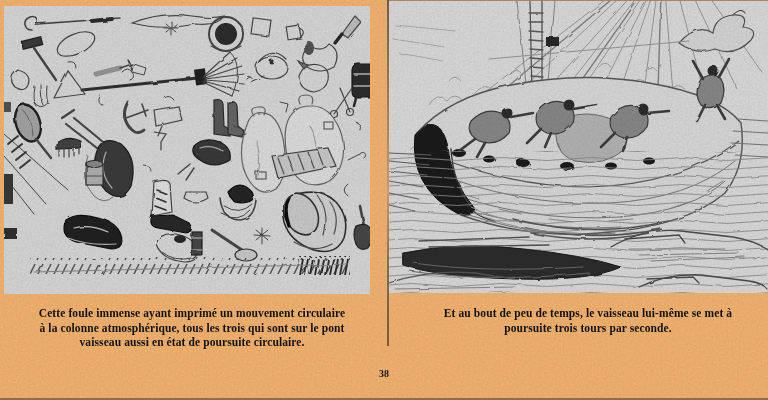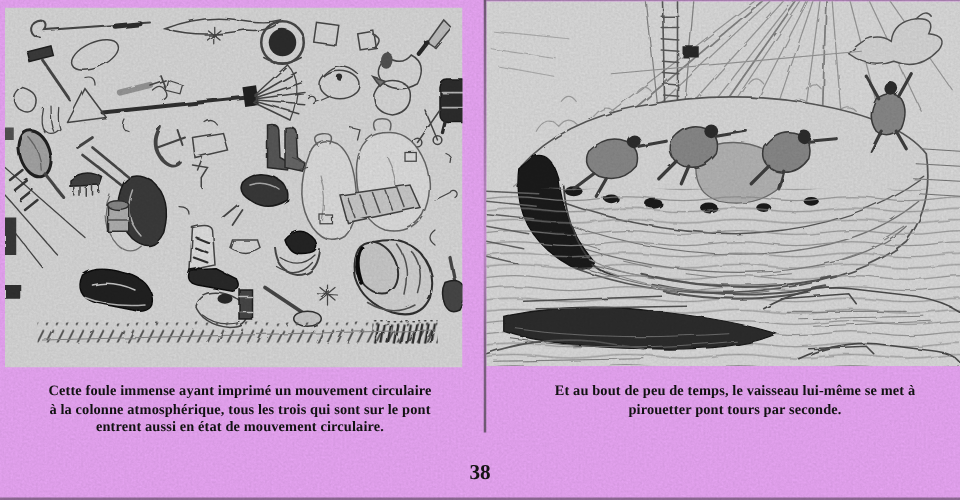--- a/index.html
+++ b/index.html
@@ -1,18 +1,18 @@
 <!DOCTYPE html>
 <html><head>
 <meta charset="utf-8">
 <style>
   html,body{margin:0;padding:0;}
   .page{
     position:relative; width:768px; height:400px; overflow:hidden;
-    background:#f0abfc;
+    background:#fdba74;
     font-family:"Liberation Serif", serif;
   }
   .page::after{
     content:""; position:absolute; left:0; right:0; bottom:0; height:2px;
     background:rgba(35,35,35,.45); pointer-events:none;
   }
   .panel{ position:absolute; }
   #left-panel{ left:4px; top:6px; width:366px; height:288px; }
   #right-panel{ left:389px; top:0; width:379px; height:292px; border-top:1px solid rgba(70,70,70,.35); }
   .panel svg{ display:block; width:100%; height:100%; }
@@ -25,21 +25,21 @@
   }
   .caption{
     position:absolute; top:306px; width:352px;
     font-weight:700; font-size:11.5px; line-height:14.6px;
     color:#141414; text-align:center; letter-spacing:.1px;
   }
   #caption-left{ left:16px; }
   #caption-right{ left:412px; }
   .page-number{
     position:absolute; left:349px; top:368px; width:70px;
-    text-align:center; font-weight:700; font-size:17px; color:#161616;
+    text-align:center; font-weight:700; font-size:10px; color:#161616;
   }
   .grain{
     position:absolute; inset:0; pointer-events:none;
   }
 </style>
 </head>
 <body>
 
 <div class="page">
 
@@ -364,25 +364,25 @@
         </g>
       </g>
     </svg>
   </div>
 
   <div class="divider"></div>
 
   <div class="caption" id="caption-left">
     <div>Cette foule immense ayant imprimé un mouvement circulaire</div>
     <div>à la colonne atmosphérique, tous les trois qui sont sur le pont</div>
-    <div>entrent aussi en état de mouvement circulaire.</div>
+    <div>vaisseau aussi en état de poursuite circulaire.</div>
   </div>
   <div class="caption" id="caption-right">
     <div>Et au bout de peu de temps, le vaisseau lui-même se met à</div>
-    <div>pirouetter pont tours par seconde.</div>
+    <div>poursuite trois tours par seconde.</div>
   </div>
 
   <div class="page-number">38</div>
 
   <svg class="grain" width="768" height="400">
     <filter id="fGrain">
       <feTurbulence type="fractalNoise" baseFrequency="0.55" numOctaves="2" seed="3" stitchTiles="stitch"></feTurbulence>
       <feColorMatrix type="matrix" values="0 0 0 0 0  0 0 0 0 0  0 0 0 0 0  0.5 0.5 0.5 0 0"></feColorMatrix>
     </filter>
     <rect width="768" height="400" filter="url(#fGrain)" opacity="0.10"></rect>

